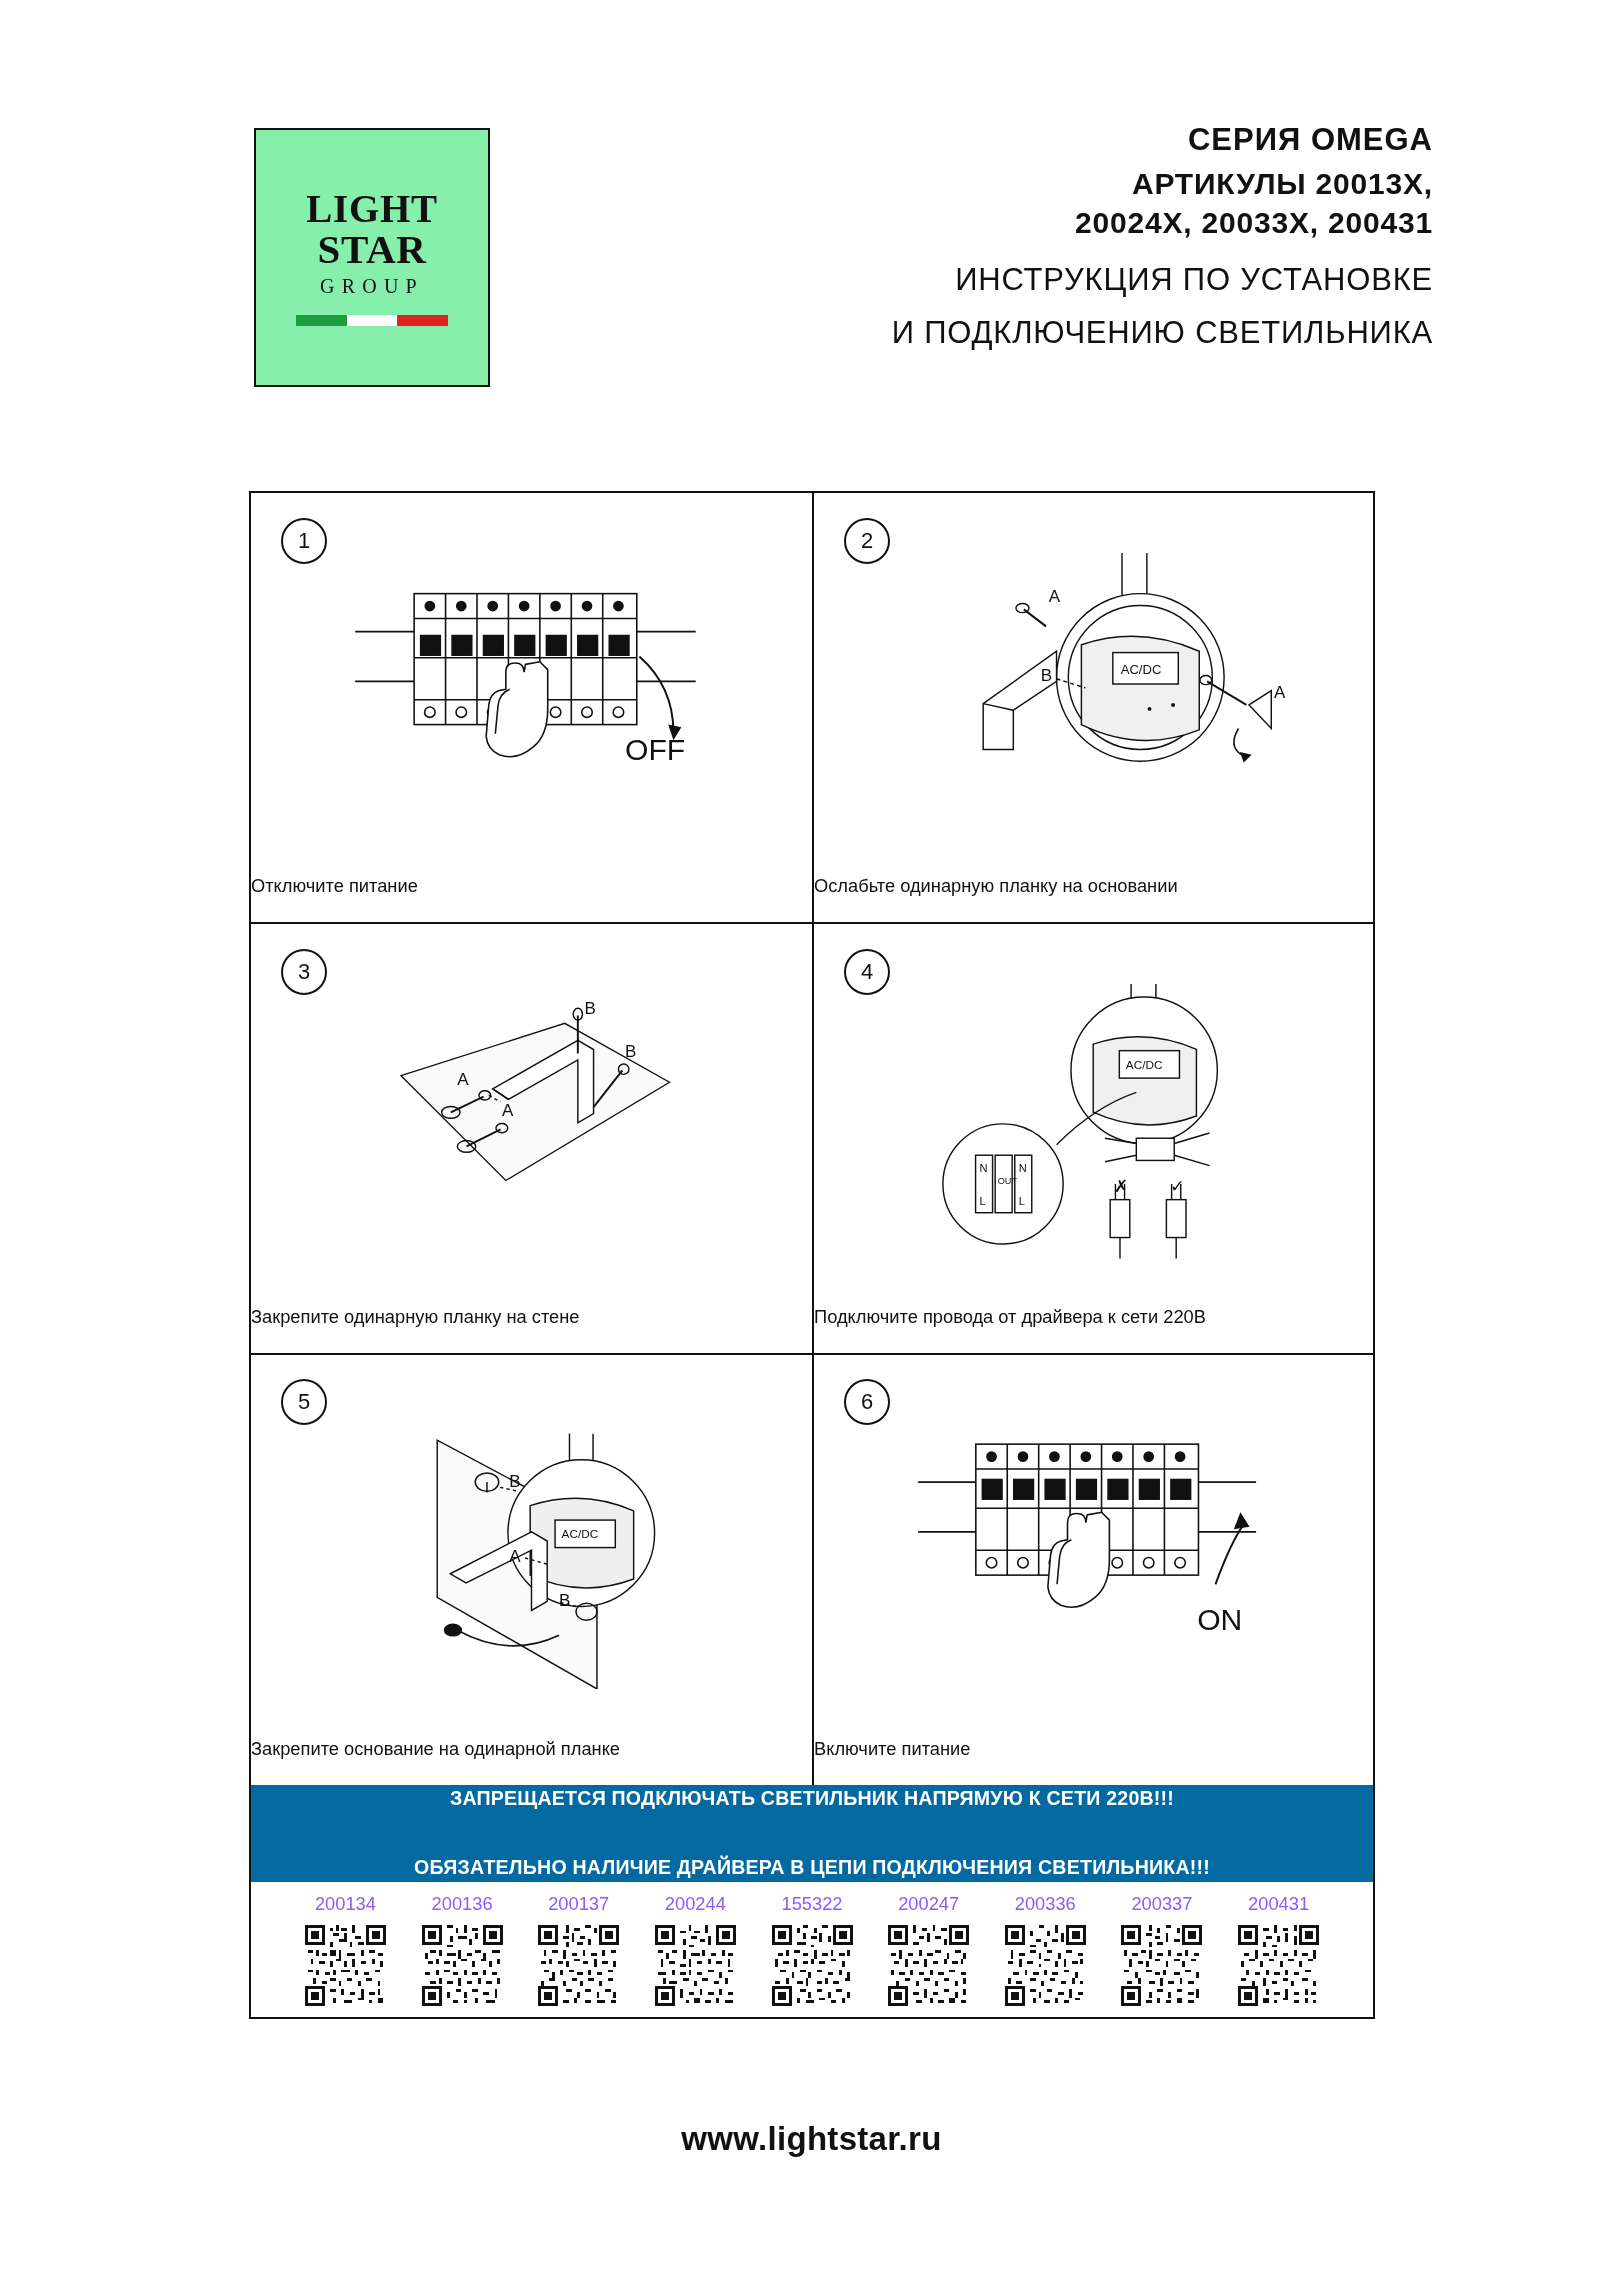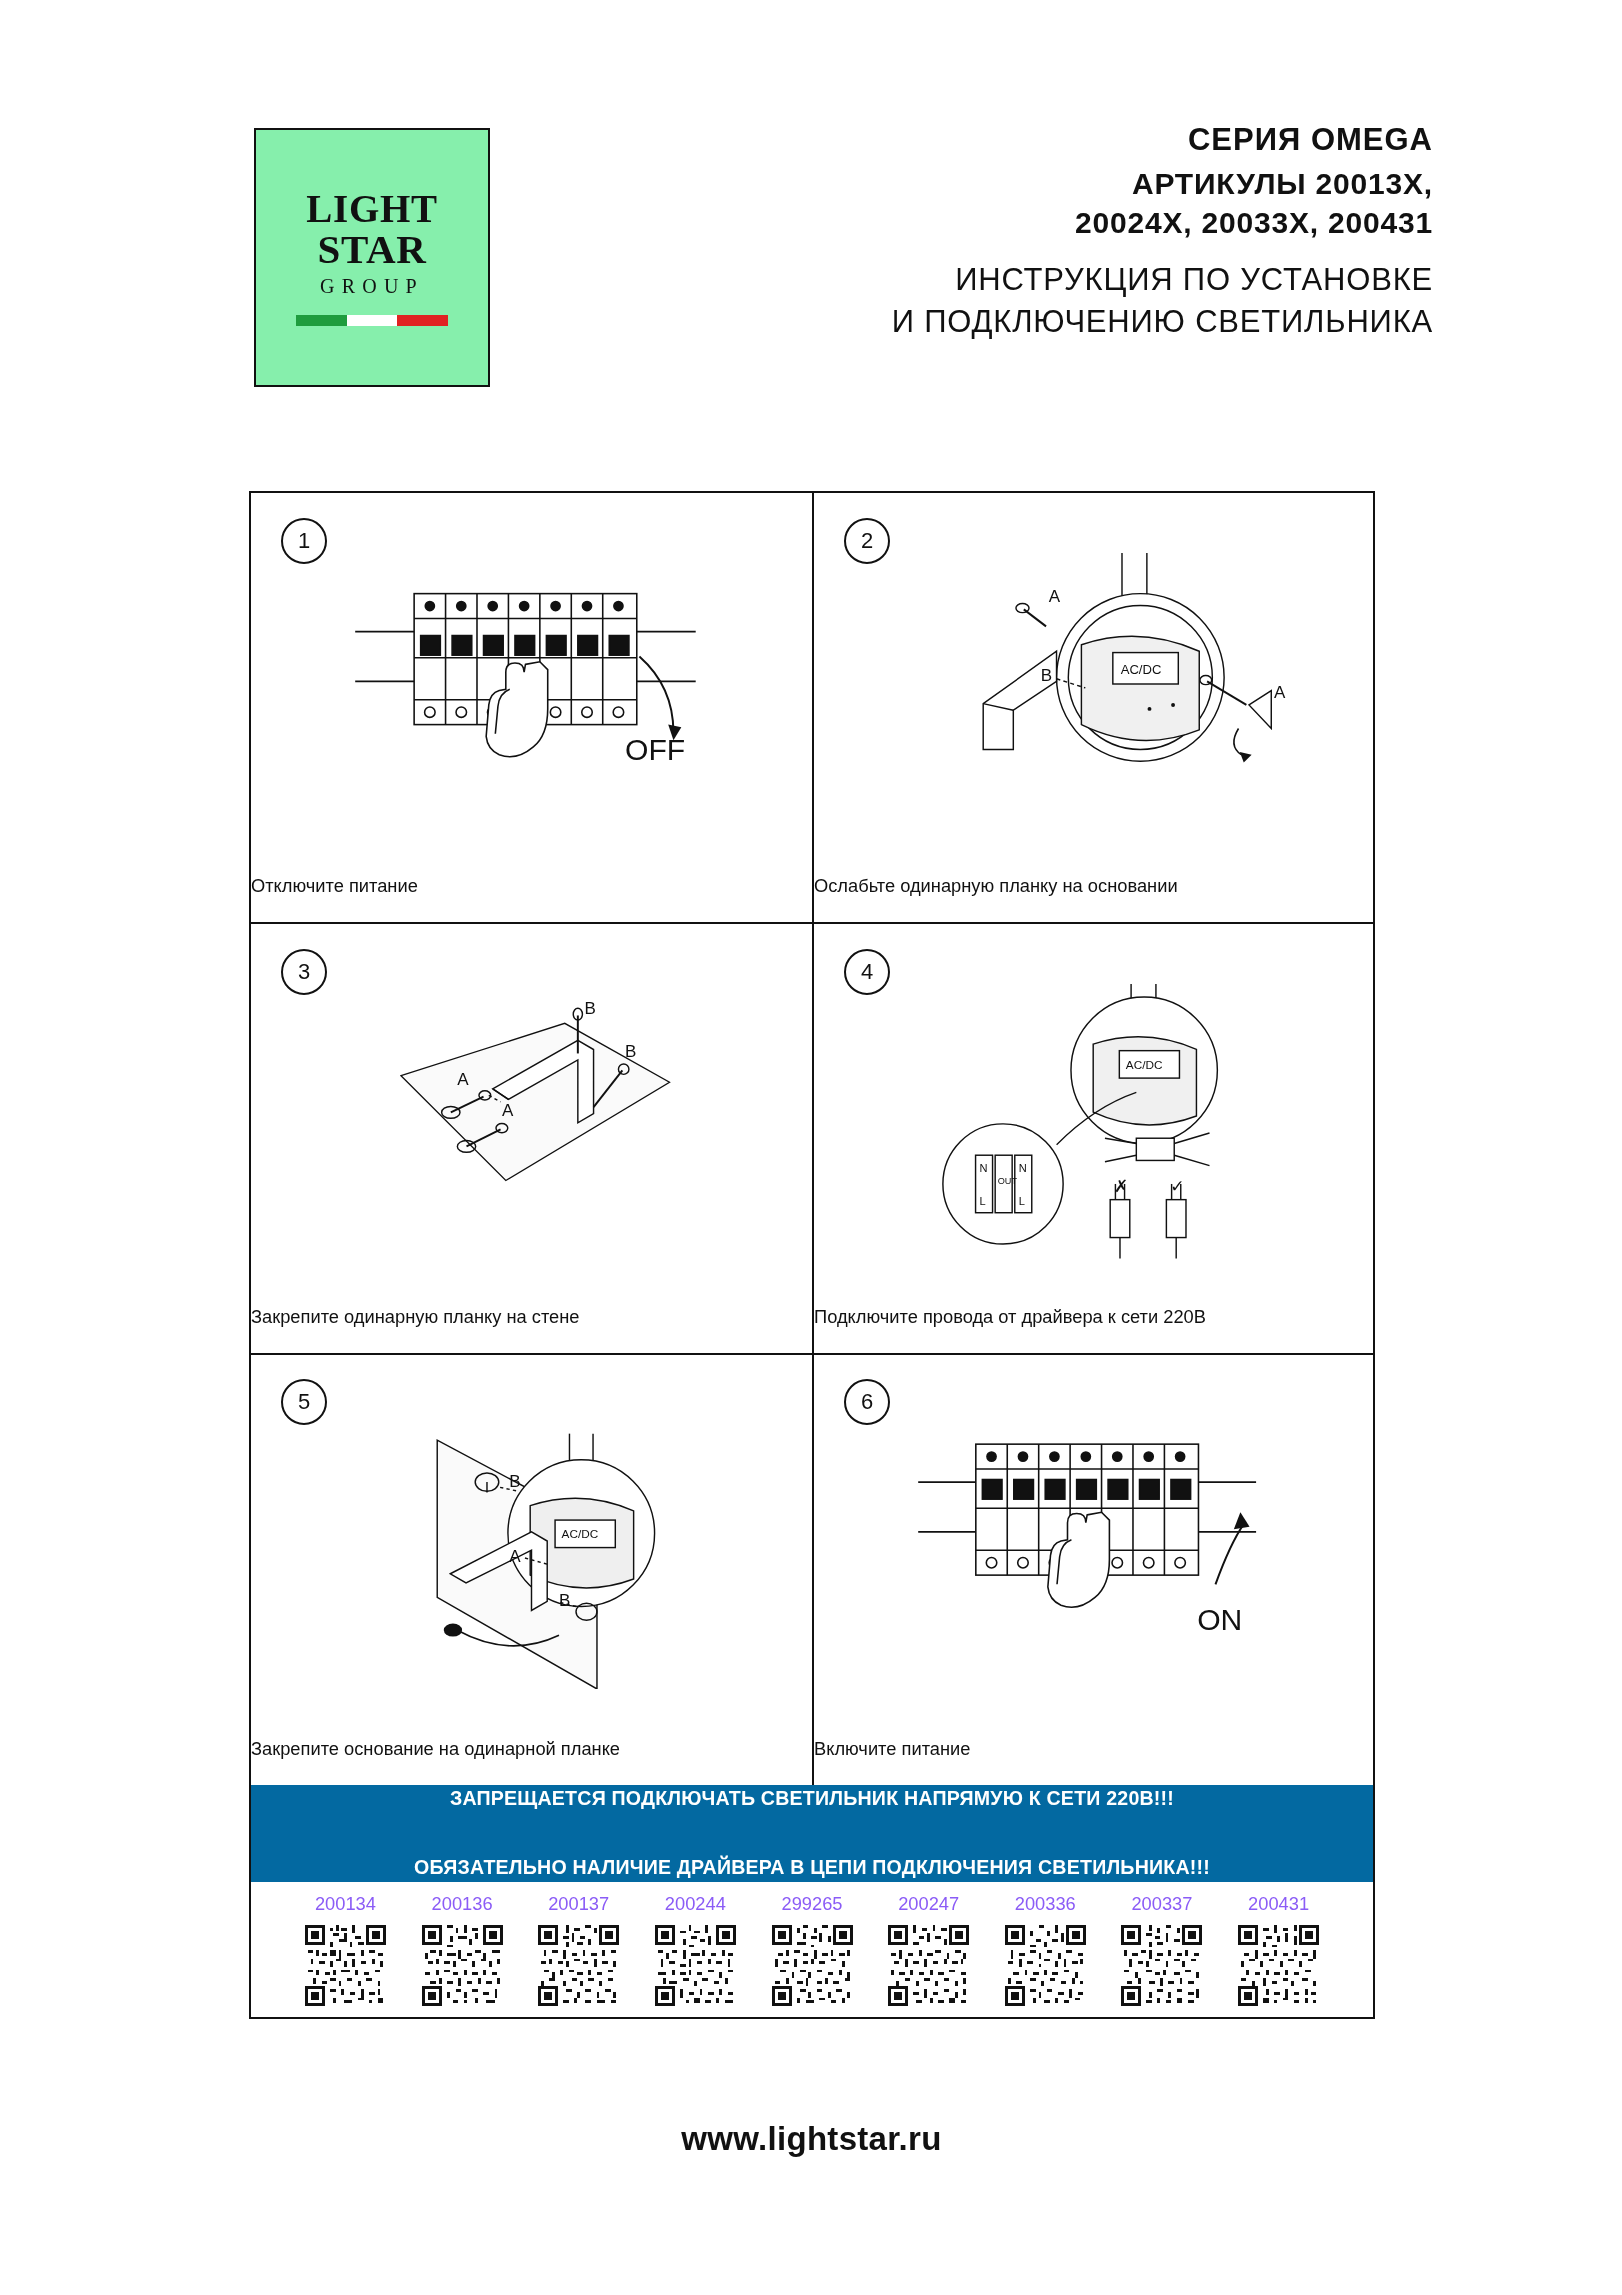--- a/index.html
+++ b/index.html
@@ -72,21 +72,21 @@
           <i class="w"></i>
           <i class="r"></i>
       </div>
     </div>
 
     <div class="title-block">
       <div class="t1">СЕРИЯ OMEGA</div>
       <div class="t2">АРТИКУЛЫ 20013X,</div>
       <div class="t2">20024X, 20033X, 200431</div>
       <div class="t3">ИНСТРУКЦИЯ ПО УСТАНОВКЕ</div>
-      <div class="t3" style="margin-top:1px">И ПОДКЛЮЧЕНИЮ СВЕТИЛЬНИКА</div>
+      <div class="t3" style="margin-top:12px">И ПОДКЛЮЧЕНИЮ СВЕТИЛЬНИКА</div>
     </div>
 
   </div>
 
   <div class="box">
 
     <div class="grid">
 
       <div class="cell r1 cL bb">
         <div class="num">1</div>
@@ -674,21 +674,21 @@
             <rect x="11" y="27" width="1" height="1"></rect>
               <rect x="14" y="26" width="2" height="2"></rect>
               <rect x="18" y="27" width="2" height="1"></rect>
             <rect x="22" y="26" width="1" height="2"></rect>
               <rect x="25" y="27" width="3" height="1"></rect>
           </g>
         </svg>
       </div>
 
       <div class="qrcell">
-        <div class="qrlabel">299265</div>
+        <div class="qrlabel">155322</div>
         <svg class="qrcode" viewBox="0 0 29 29" shape-rendering="crispEdges">
           <rect width="29" height="29" fill="#fff"></rect>
           <g fill="#111">
             <rect x="0" y="0" width="7" height="7"></rect>
               <rect x="1" y="1" width="5" height="5" fill="#fff"></rect>
               <rect x="2" y="2" width="3" height="3"></rect>
             <rect x="22" y="0" width="7" height="7"></rect>
               <rect x="23" y="1" width="5" height="5" fill="#fff"></rect>
               <rect x="24" y="2" width="3" height="3"></rect>
             <rect x="0" y="22" width="7" height="7"></rect>

